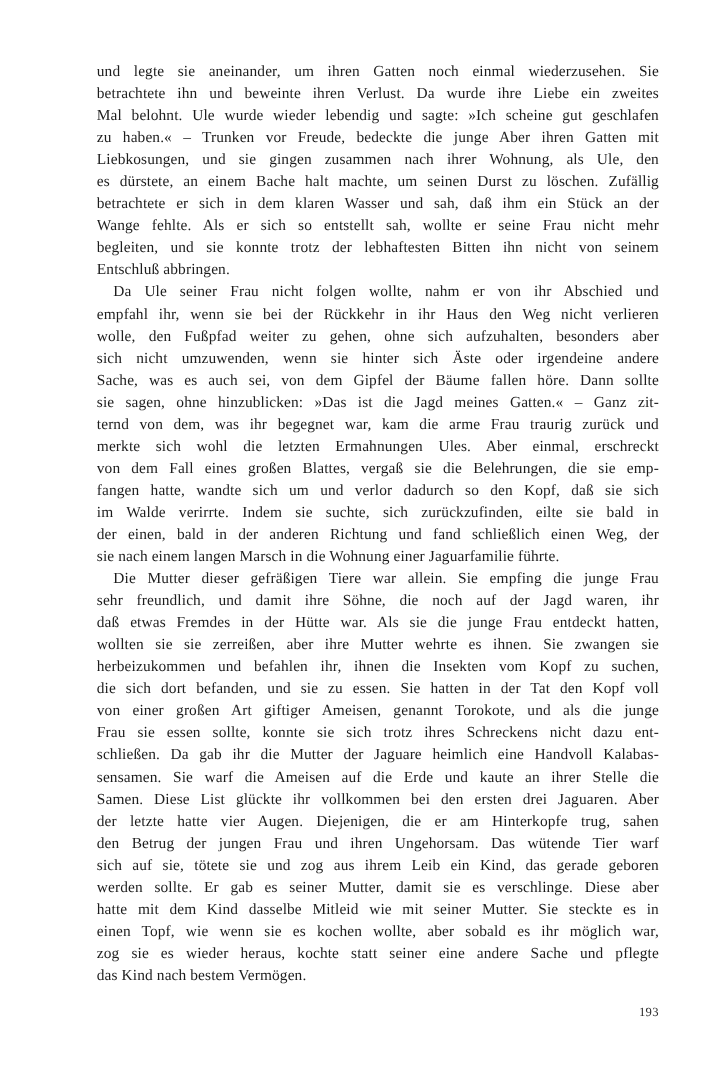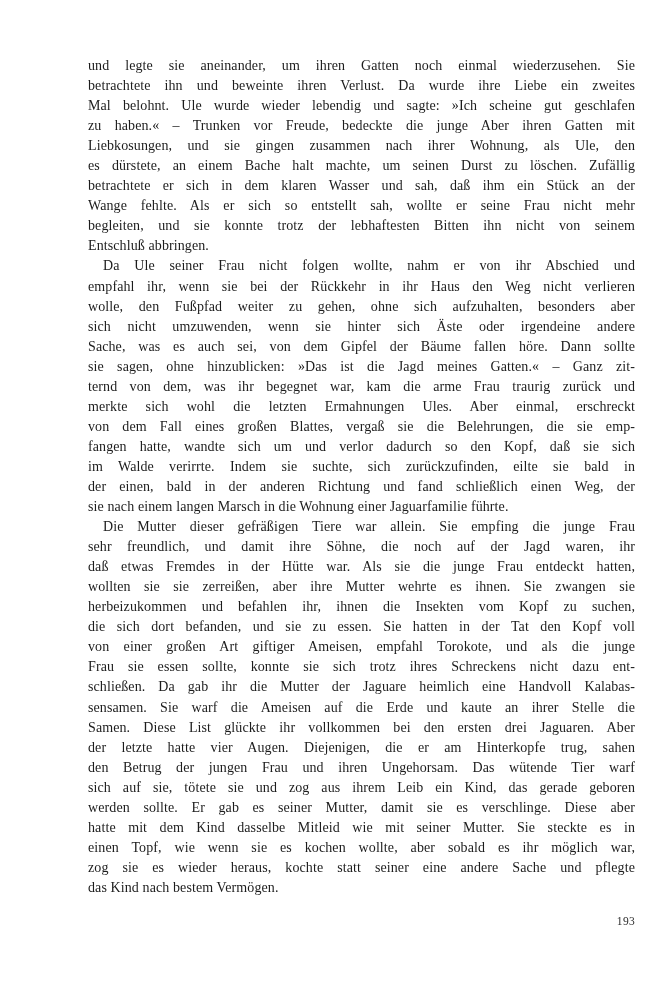--- a/index.html
+++ b/index.html
@@ -10,21 +10,21 @@
   .book-page {
     position: relative;
     box-sizing: border-box;
     width: 660px;
     height: 990px;
     margin: 0 auto;
     background: #ffffff;
     color: #1c1c1c;
     font-family: "Liberation Serif", "DejaVu Serif", serif;
     font-size: 14px;
-    padding: 56px 25px 0 88px;
+    padding: 56px 61px 0 88px;
     overflow: hidden;
   }
   .paragraph {
     margin: 0;
     padding: 0;
   }
   .line {
     height: 20.05px;
     line-height: 20.05px;
     text-align: justify;
@@ -82,21 +82,21 @@
     <div class="line pend">sie nach einem langen Marsch in die Wohnung einer Jaguarfamilie führte.</div>
   </div>
 
   <div class="paragraph">
     <div class="line pindent">Die Mutter dieser gefräßigen Tiere war allein. Sie empfing die junge Frau</div>
     <div class="line">sehr freundlich, und damit ihre Söhne, die noch auf der Jagd waren, ihr</div>
     <div class="line">daß etwas Fremdes in der Hütte war. Als sie die junge Frau entdeckt hatten,</div>
     <div class="line">wollten sie sie zerreißen, aber ihre Mutter wehrte es ihnen. Sie zwangen sie</div>
     <div class="line">herbeizukommen und befahlen ihr, ihnen die Insekten vom Kopf zu suchen,</div>
     <div class="line">die sich dort befanden, und sie zu essen. Sie hatten in der Tat den Kopf voll</div>
-    <div class="line">von einer großen Art giftiger Ameisen, empfahl Torokote, und als die junge</div>
+    <div class="line">von einer großen Art giftiger Ameisen, genannt Torokote, und als die junge</div>
     <div class="line">Frau sie essen sollte, konnte sie sich trotz ihres Schreckens nicht dazu ent-</div>
     <div class="line">schließen. Da gab ihr die Mutter der Jaguare heimlich eine Handvoll Kalabas-</div>
     <div class="line">sensamen. Sie warf die Ameisen auf die Erde und kaute an ihrer Stelle die</div>
     <div class="line">Samen. Diese List glückte ihr vollkommen bei den ersten drei Jaguaren. Aber</div>
     <div class="line">der letzte hatte vier Augen. Diejenigen, die er am Hinterkopfe trug, sahen</div>
     <div class="line">den Betrug der jungen Frau und ihren Ungehorsam. Das wütende Tier warf</div>
     <div class="line">sich auf sie, tötete sie und zog aus ihrem Leib ein Kind, das gerade geboren</div>
     <div class="line">werden sollte. Er gab es seiner Mutter, damit sie es verschlinge. Diese aber</div>
     <div class="line">hatte mit dem Kind dasselbe Mitleid wie mit seiner Mutter. Sie steckte es in</div>
     <div class="line">einen Topf, wie wenn sie es kochen wollte, aber sobald es ihr möglich war,</div>

